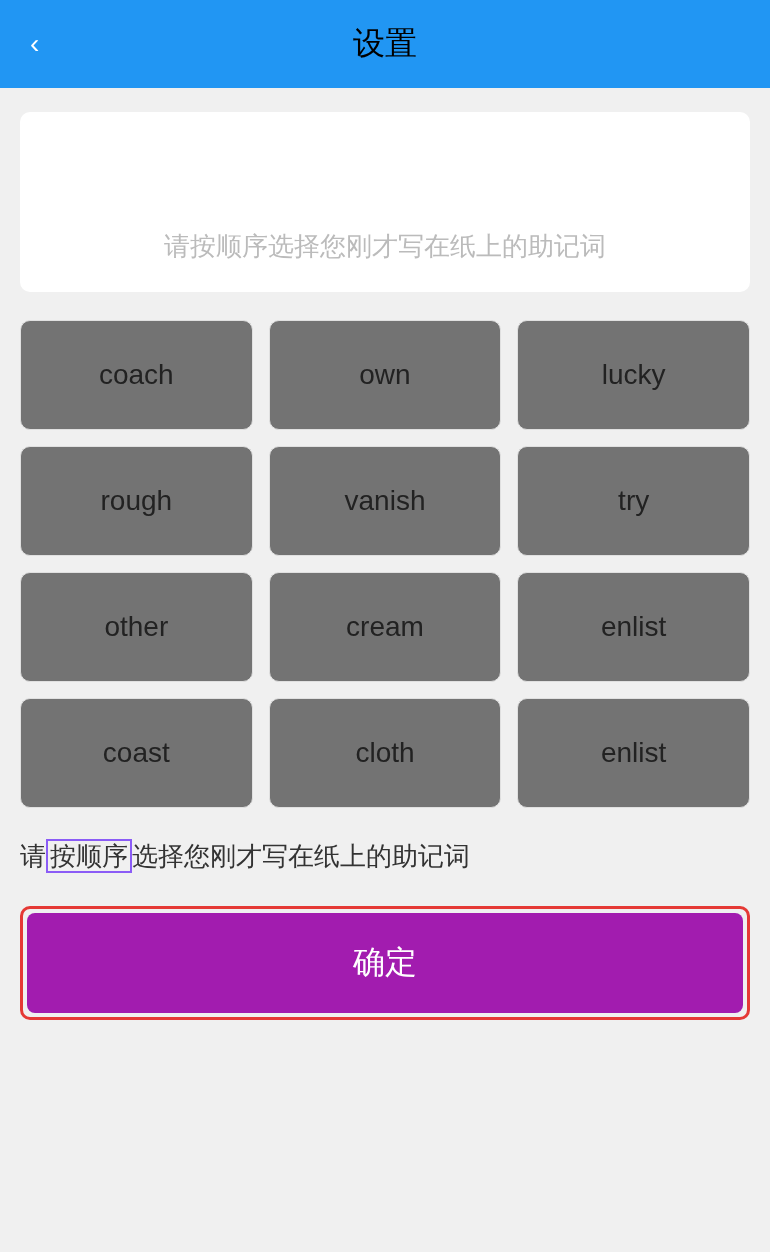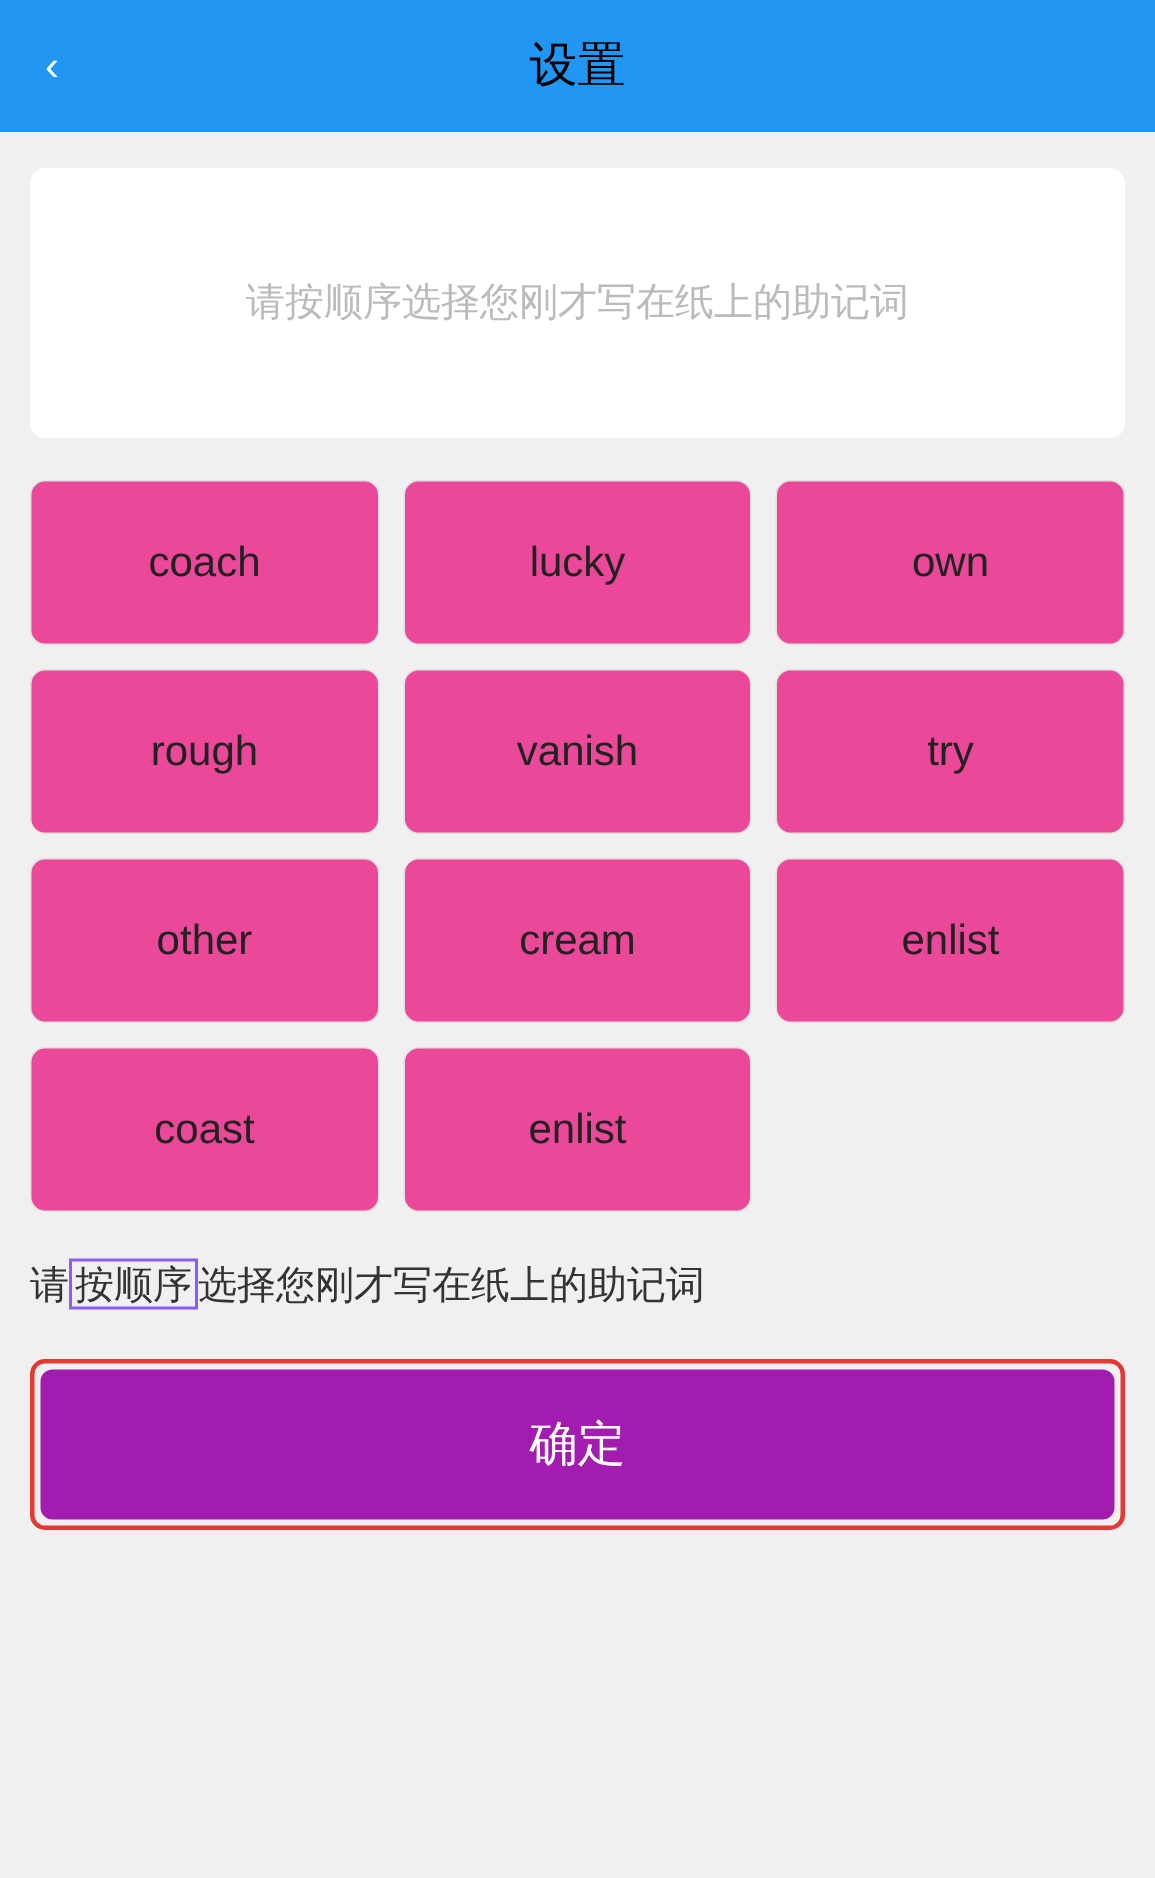--- a/index.html
+++ b/index.html
@@ -46,39 +46,39 @@
       flex-direction: column;
       gap: 28px;
     }
 
     
     .mnemonic-area {
       background: white;
       border-radius: 10px;
       min-height: 180px;
       display: flex;
-      align-items: center;
+      align-items: flex-end;
       justify-content: center;
       padding: 24px;
     }
     .mnemonic-placeholder {
       color: #bbb;
       font-size: 26px;
       text-align: center;
       line-height: 1.6;
     }
 
     
     .word-grid {
       display: grid;
       grid-template-columns: repeat(3, 1fr);
       gap: 16px;
     }
     .word-btn {
-      background: #ec4899;
+      background: #737373;
       border: 1.5px solid #e0e0e0;
       border-radius: 10px;
       padding: 32px 28px;
       font-size: 28px;
       font-weight: 400;
       color: #222;
       cursor: pointer;
       display: flex;
       align-items: center;
       justify-content: center;
@@ -124,29 +124,30 @@
 </div>
 
 <div class="content">
 
   <div class="mnemonic-area">
     <span class="mnemonic-placeholder">请按顺序选择您刚才写在纸上的助记词</span>
   </div>
 
   <div class="word-grid" id="word-grid">
   <button class="word-btn">coach</button>
+      <button class="word-btn">own</button>
       <button class="word-btn">lucky</button>
-      <button class="word-btn">own</button>
       <button class="word-btn">rough</button>
       <button class="word-btn">vanish</button>
       <button class="word-btn">try</button>
       <button class="word-btn">other</button>
       <button class="word-btn">cream</button>
       <button class="word-btn">enlist</button>
       <button class="word-btn">coast</button>
+      <button class="word-btn">cloth</button>
       <button class="word-btn">enlist</button>
     </div>
 
   <div class="instruction-text">
     <span>请</span><span class="instruction-highlight">按顺序</span><span>选择您刚才写在纸上的助记词</span>
   </div>
 
   <div class="confirm-btn-wrapper">
     <button class="confirm-btn">确定</button>
   </div>

